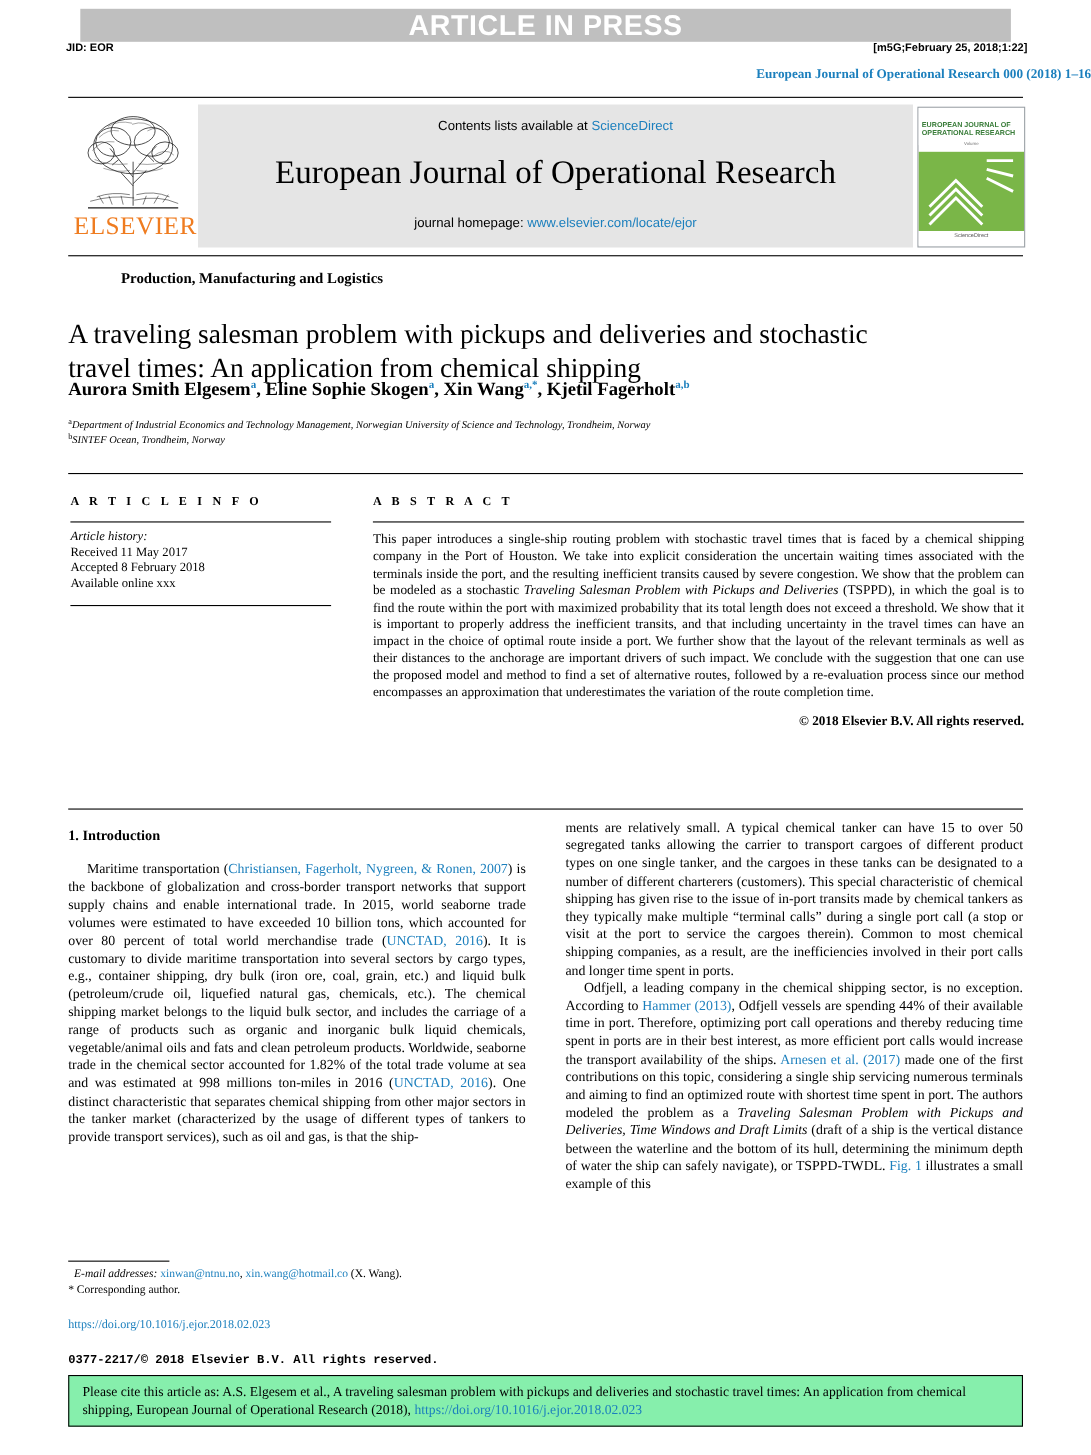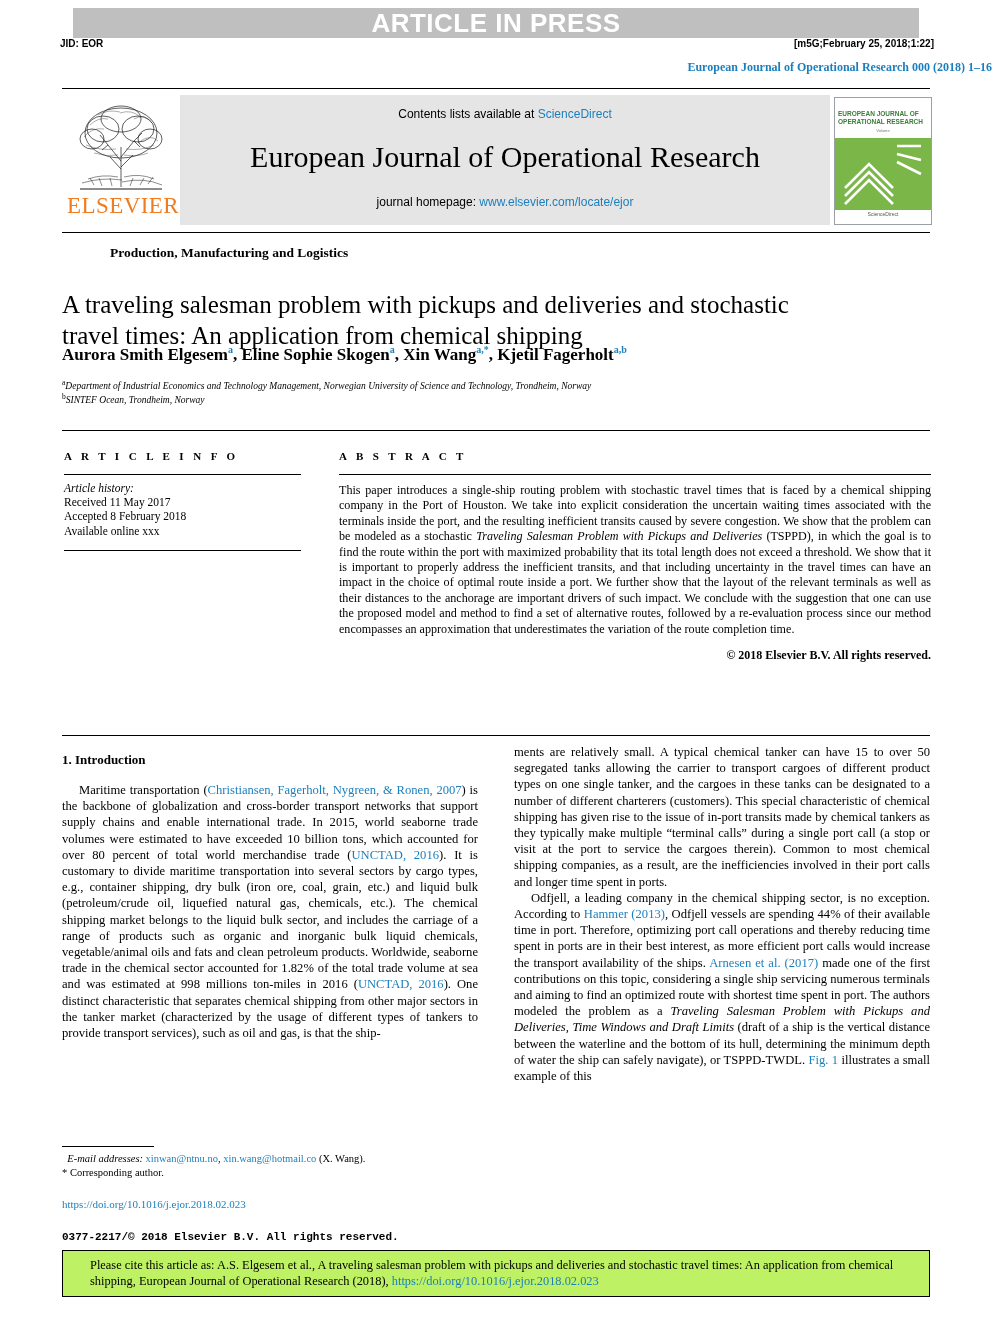--- a/index.html
+++ b/index.html
@@ -410,24 +410,24 @@
     margin-top: 19px;
   }
 
   
   .cite-box {
     position: absolute;
     left: 62px;
     top: 1250px;
     width: 868px;
     min-height: 46px;
-    background: #bef264;
+    background: #86efac;
     border: 1px solid #000;
     box-sizing: border-box;
-    padding: 6px 9px 7px 27px;
+    padding: 6px 9px 7px 12px;
   }
   .cite-box-text {
     font-size: 12.4px;
     line-height: 16px;
     font-family: "Liberation Serif", serif;
   }
 </style>
 </head>
 <body>
 

